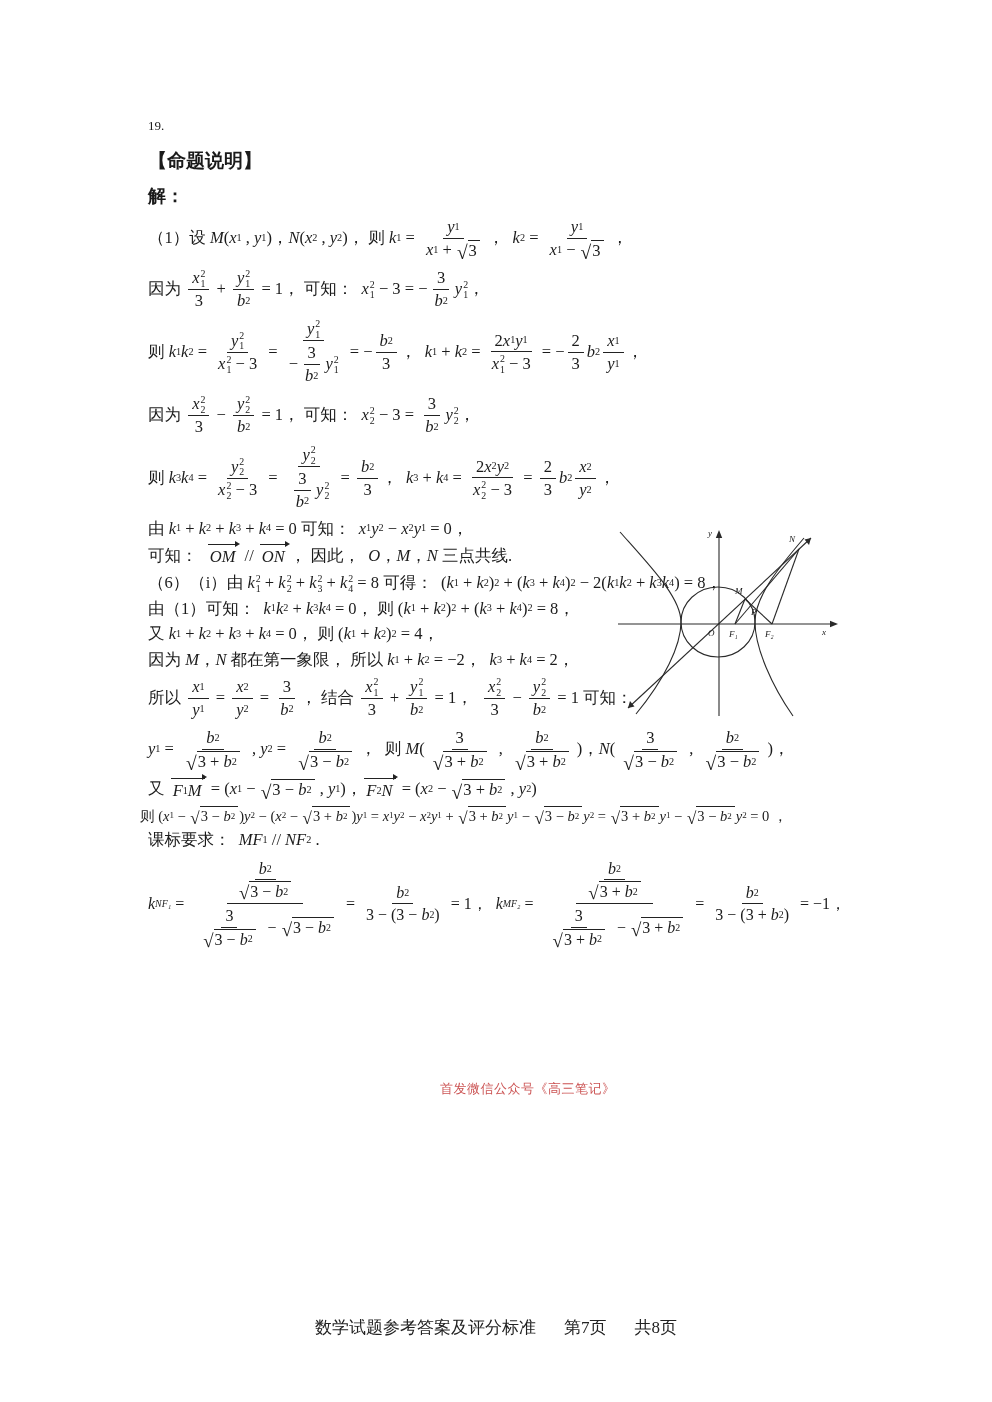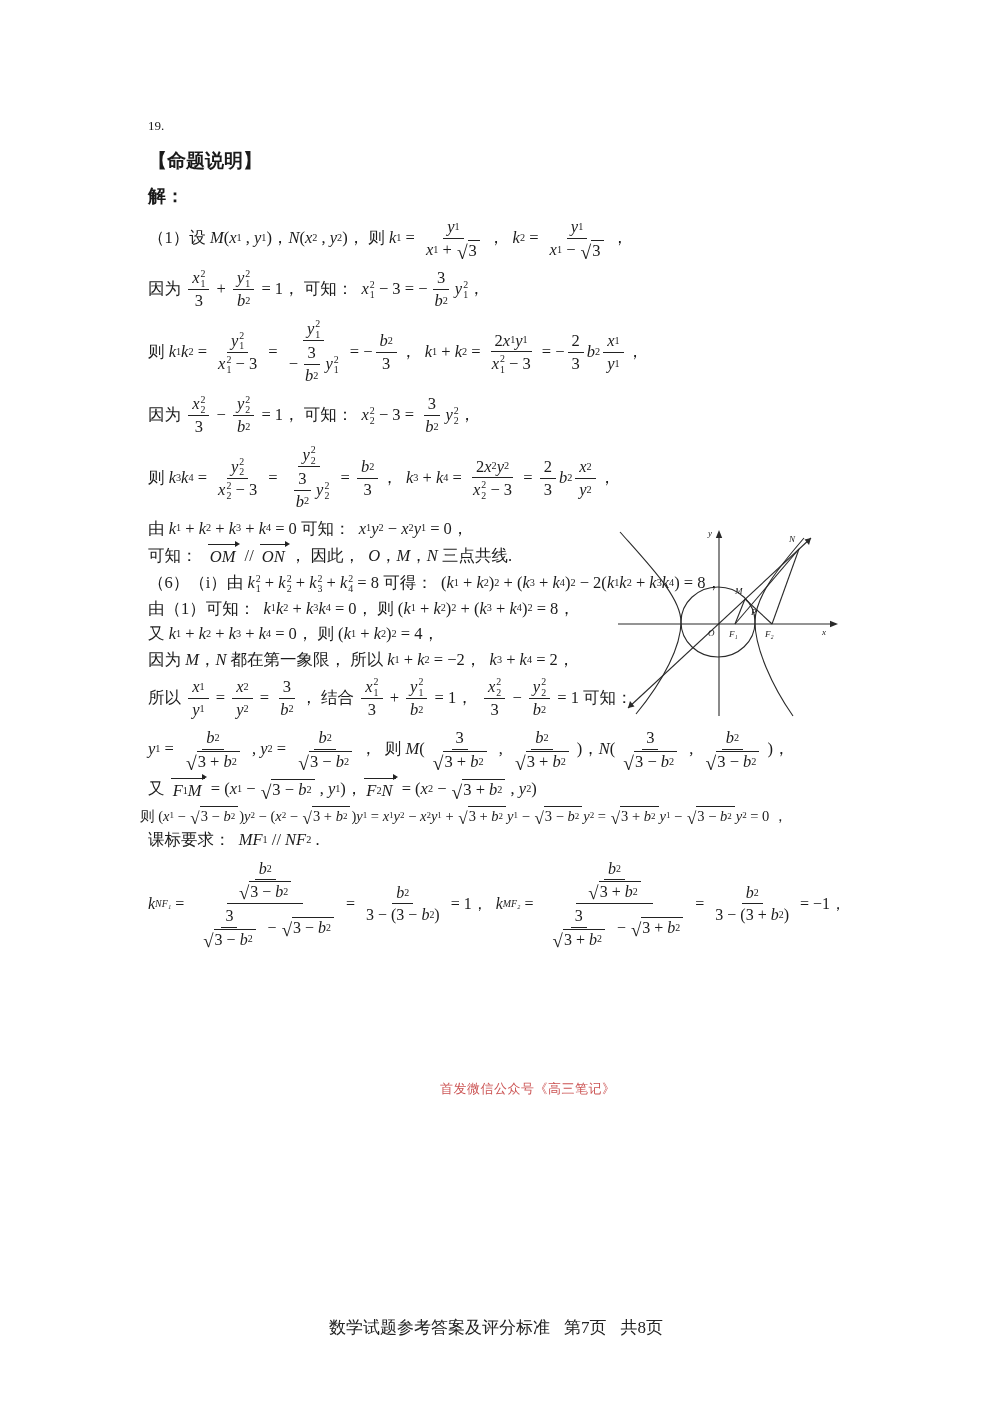--- a/index.html
+++ b/index.html
@@ -51,21 +51,21 @@
   .dia-label{font-family:"Liberation Serif","DejaVu Serif",serif;font-style:italic;font-size:9px;fill:#1b1b1b;}
   
   .watermark{
     position:absolute;left:424px;top:1080px;
     color:#c43b3b;font-size:13px;letter-spacing:0.5px;opacity:0.88;
     font-family:Liberation Mono, monospace;
     white-space:nowrap;z-index:3;margin-left:16px;
   }
   .footer{
     position:absolute;left:0;right:0;top:1316px;
-    display:flex;justify-content:center;gap:14px;
+    display:flex;justify-content:center;gap:28px;
     font-size:17px;color:#222;
   }
 </style>
 </head>
 <body>
 
 <div class="page">
 
   <div class="content">
     <div class="qnum">19.</div>

